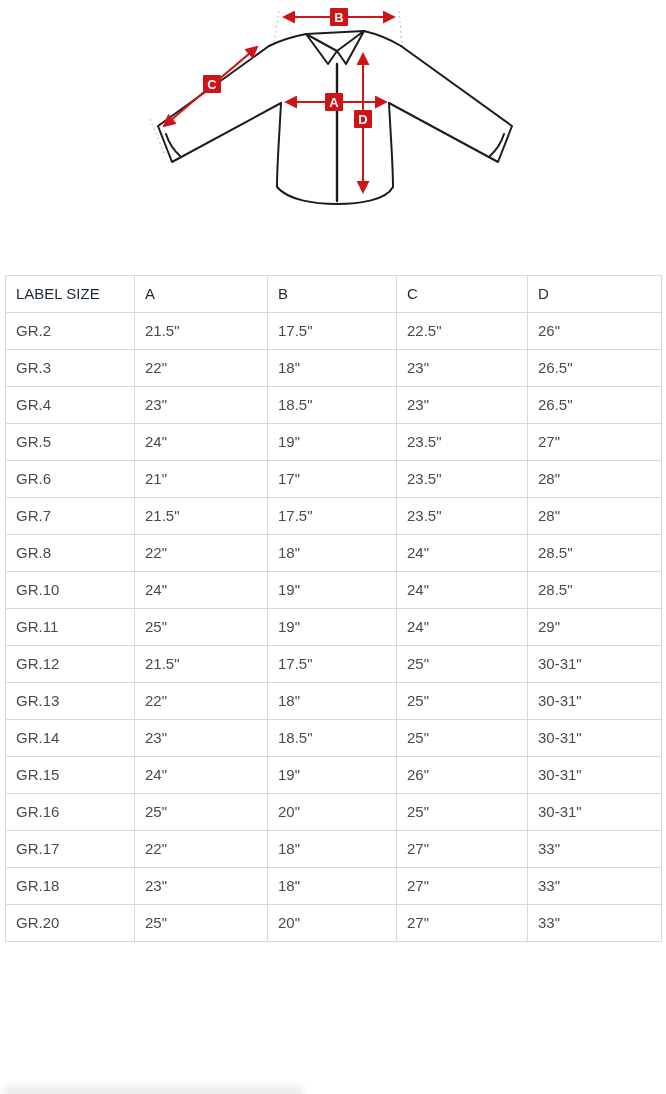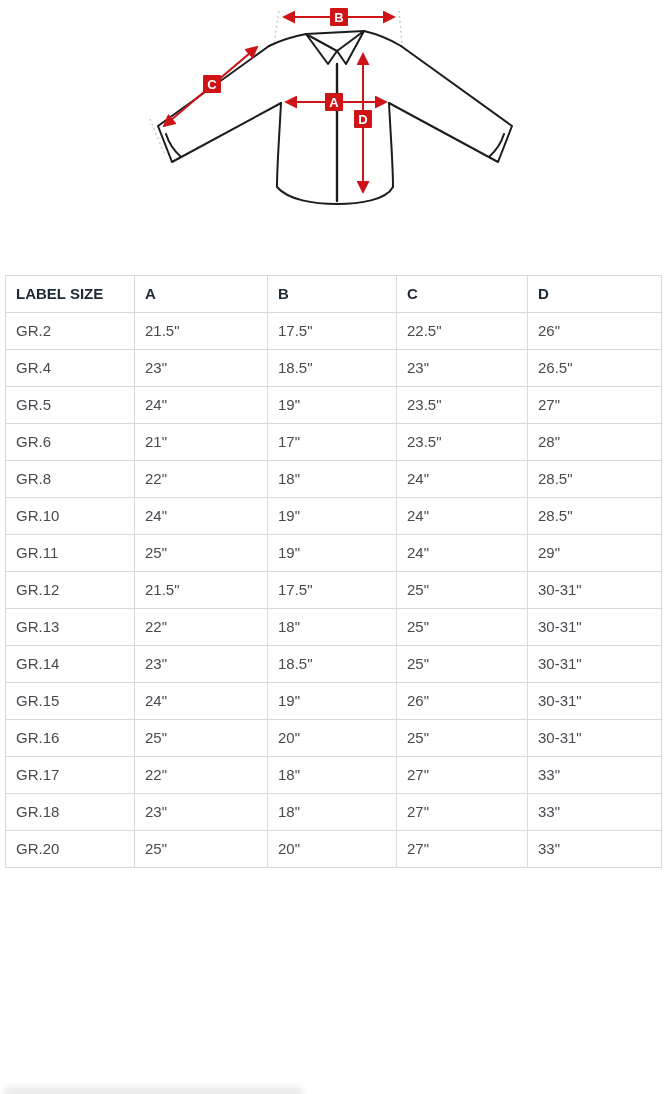--- a/index.html
+++ b/index.html
@@ -52,21 +52,21 @@
     border: 1px solid var(--table-border);
     padding: 9px 10px;
     font-size: 15px;
     line-height: 18px;
     text-align: left;
     vertical-align: middle;
     white-space: nowrap;
     overflow: hidden;
   }
   table.size-chart thead tr.head-row th {
-    font-weight: bold;
+    font-weight: normal;
     color: var(--header-text);
   }
   table.size-chart thead tr.subhead-row td,
   table.size-chart tbody td {
     font-weight: normal;
     color: var(--body-text);
   }
 
   
   .bottom-shadow {
@@ -161,20 +161,27 @@
   </thead>
   <tbody>
       <tr>
     <td>GR.2</td>
     <td>21.5"</td>
     <td>17.5"</td>
     <td>22.5"</td>
     <td>26"</td>
   </tr>
       <tr>
+    <td>GR.3</td>
+    <td>22"</td>
+    <td>18"</td>
+    <td>23"</td>
+    <td>26.5"</td>
+  </tr>
+      <tr>
     <td>GR.4</td>
     <td>23"</td>
     <td>18.5"</td>
     <td>23"</td>
     <td>26.5"</td>
   </tr>
       <tr>
     <td>GR.5</td>
     <td>24"</td>
     <td>19"</td>
@@ -182,20 +189,27 @@
     <td>27"</td>
   </tr>
       <tr>
     <td>GR.6</td>
     <td>21"</td>
     <td>17"</td>
     <td>23.5"</td>
     <td>28"</td>
   </tr>
       <tr>
+    <td>GR.7</td>
+    <td>21.5"</td>
+    <td>17.5"</td>
+    <td>23.5"</td>
+    <td>28"</td>
+  </tr>
+      <tr>
     <td>GR.8</td>
     <td>22"</td>
     <td>18"</td>
     <td>24"</td>
     <td>28.5"</td>
   </tr>
       <tr>
     <td>GR.10</td>
     <td>24"</td>
     <td>19"</td>

